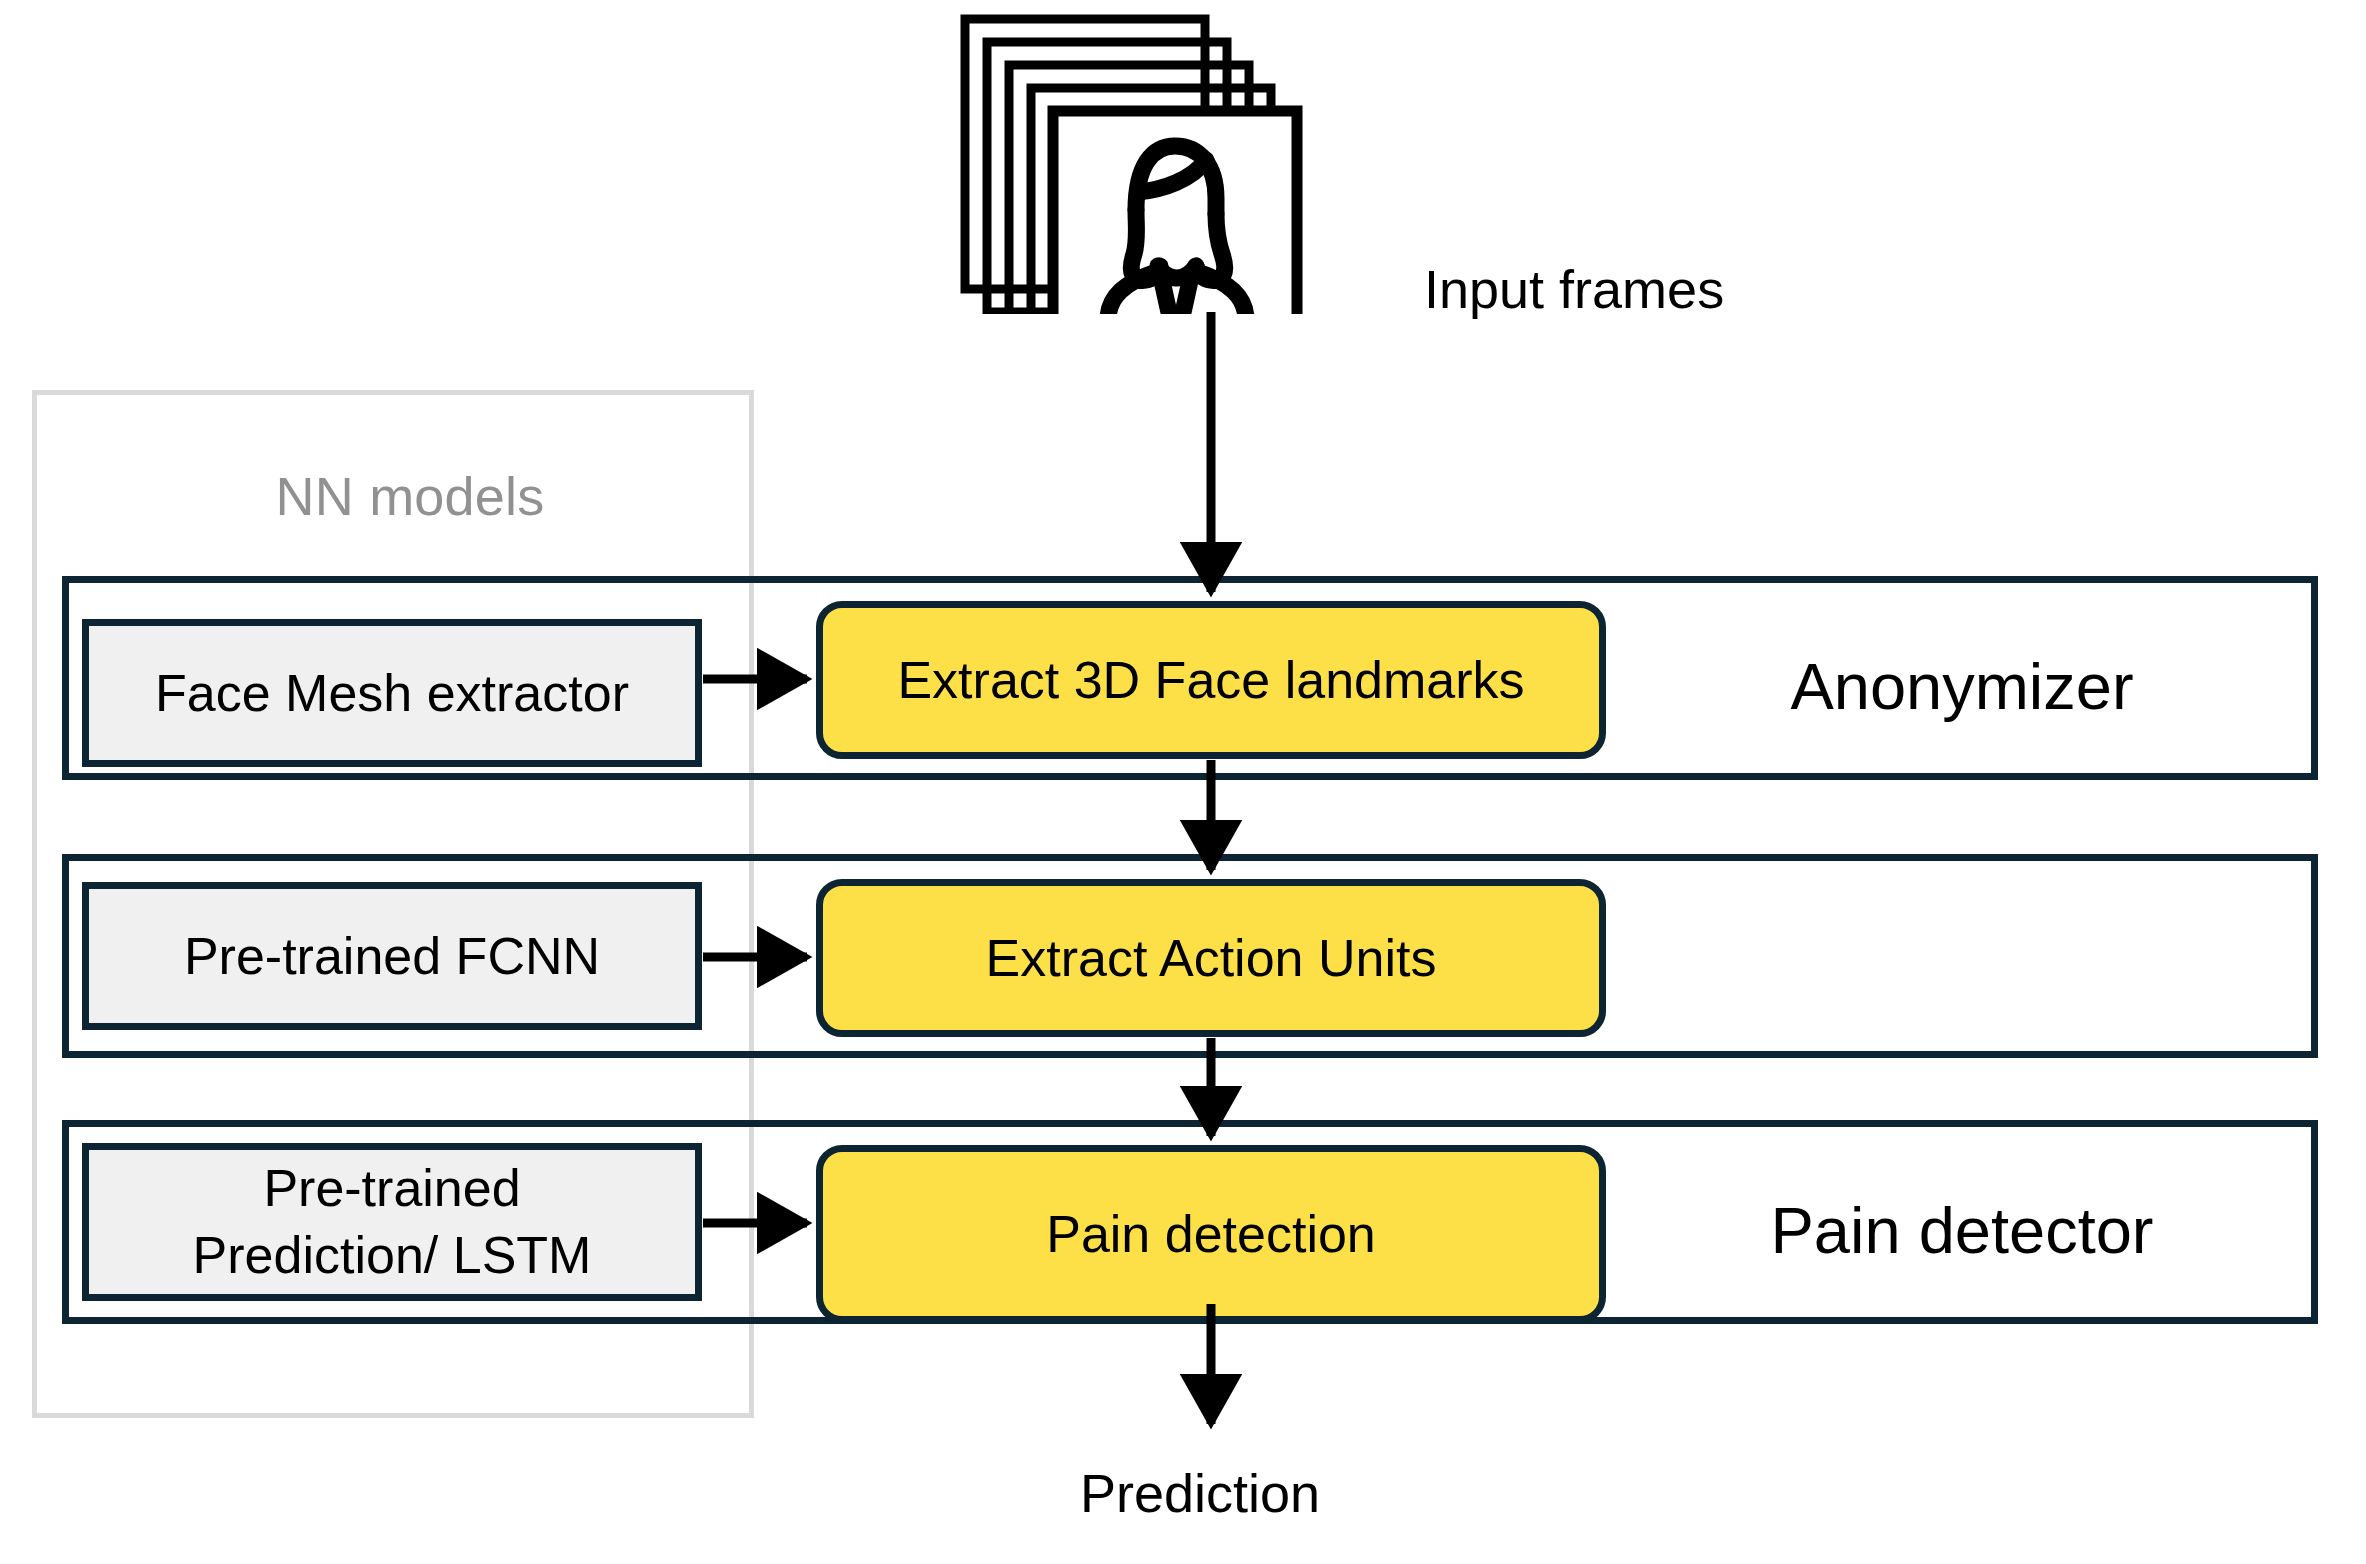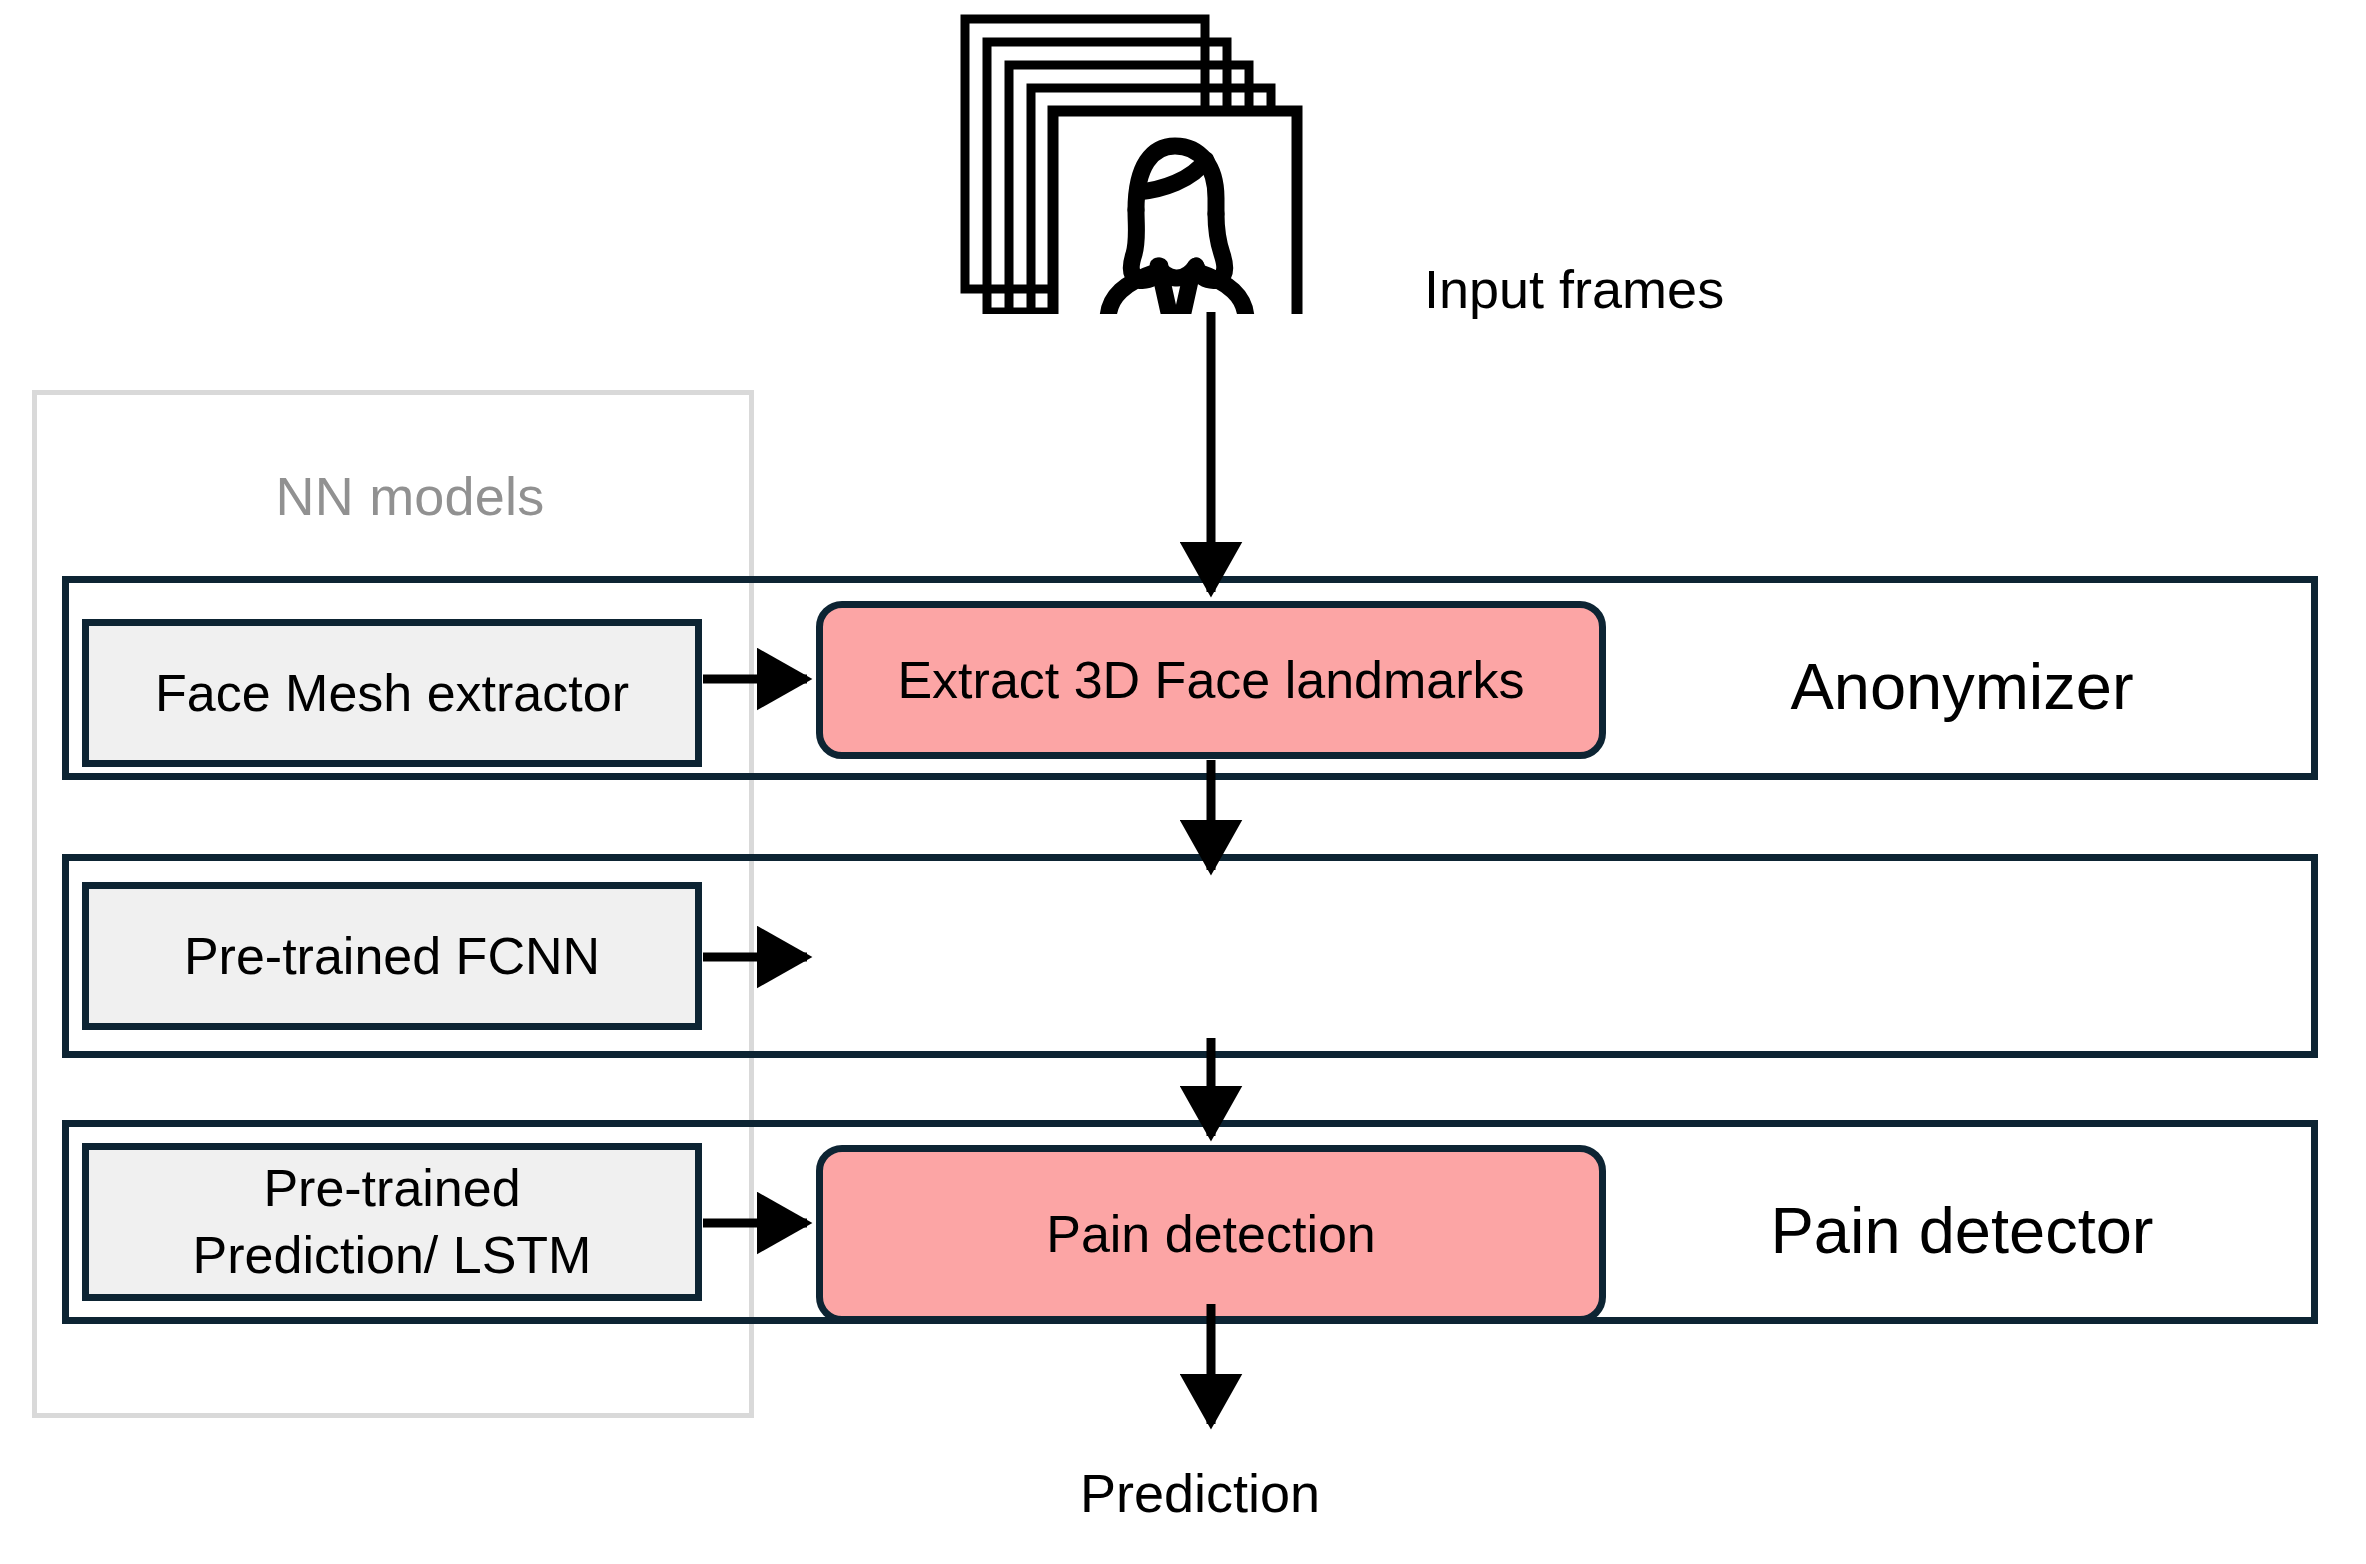--- a/index.html
+++ b/index.html
@@ -23,21 +23,21 @@
 
   
   .model-box{position:absolute;border:7px solid #0d2433;background:#f0f0f0;
              box-sizing:border-box;display:flex;align-items:center;justify-content:center;
              text-align:center;font-size:52px;color:#000;line-height:1.28;z-index:5;}
   #m1{left:82px;top:604px;width:620px;height:148px;margin-top:15px;}
   #m2{left:82px;top:882px;width:620px;height:148px;}
   #m3{left:82px;top:1143px;width:620px;height:158px;}
 
   
-  .proc-box{position:absolute;border:7px solid #0d2433;background:#fca5a5;border-radius:26px;
+  .proc-box{position:absolute;border:7px solid #0d2433;background:#fde047;border-radius:26px;
             box-sizing:border-box;display:flex;align-items:center;justify-content:center;
             text-align:center;font-size:52px;color:#000;z-index:5;}
   #p1{left:816px;top:601px;width:790px;height:158px;}
   #p2{left:816px;top:879px;width:790px;height:158px;}
   #p3{left:816px;top:1145px;width:790px;height:178px;}
 
   
   .stage-label{position:absolute;width:712px;text-align:center;font-size:65px;color:#000;z-index:5;}
   #s1{left:1606px;top:649px;}
   #s2{left:1606px;top:927px;}
@@ -95,20 +95,21 @@
   <div class="nn-box"></div>
   <div class="nn-label">NN models</div>
 
   <div class="row-box" id="row1"></div>
   <div class="model-box" id="m1">Face Mesh extractor</div>
   <div class="proc-box" id="p1">Extract 3D Face landmarks</div>
   <div class="stage-label" id="s1">Anonymizer</div>
 
   <div class="row-box" id="row2"></div>
   <div class="model-box" id="m2">Pre-trained FCNN</div>
+  <div class="proc-box" id="p2">Extract Action Units</div>
 
   <div class="row-box" id="row3"></div>
   <div class="model-box" id="m3">
     <span style="display:block">
       <span>Pre-trained</span><br>
       <span>Prediction/ LSTM</span>
     </span>
   </div>
   <div class="proc-box" id="p3">Pain detection</div>
   <div class="stage-label" id="s3">Pain detector</div>

